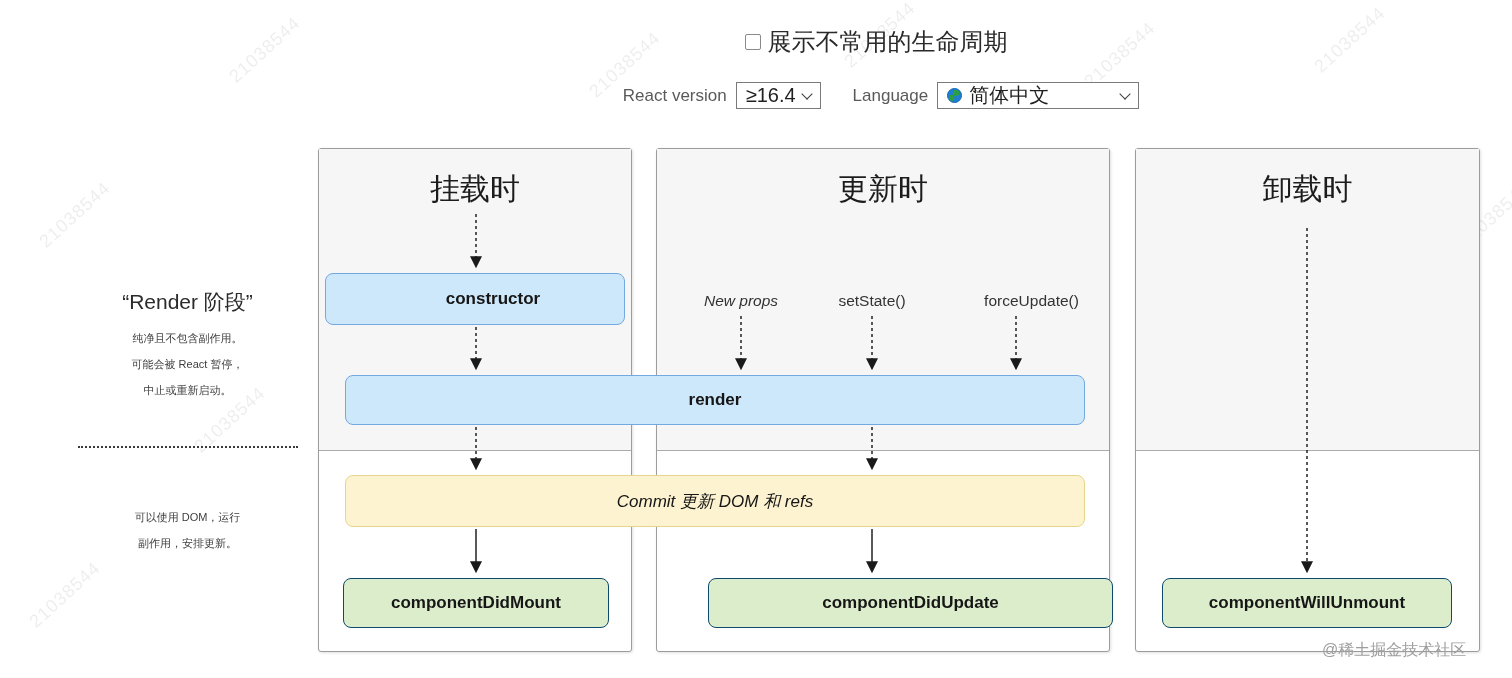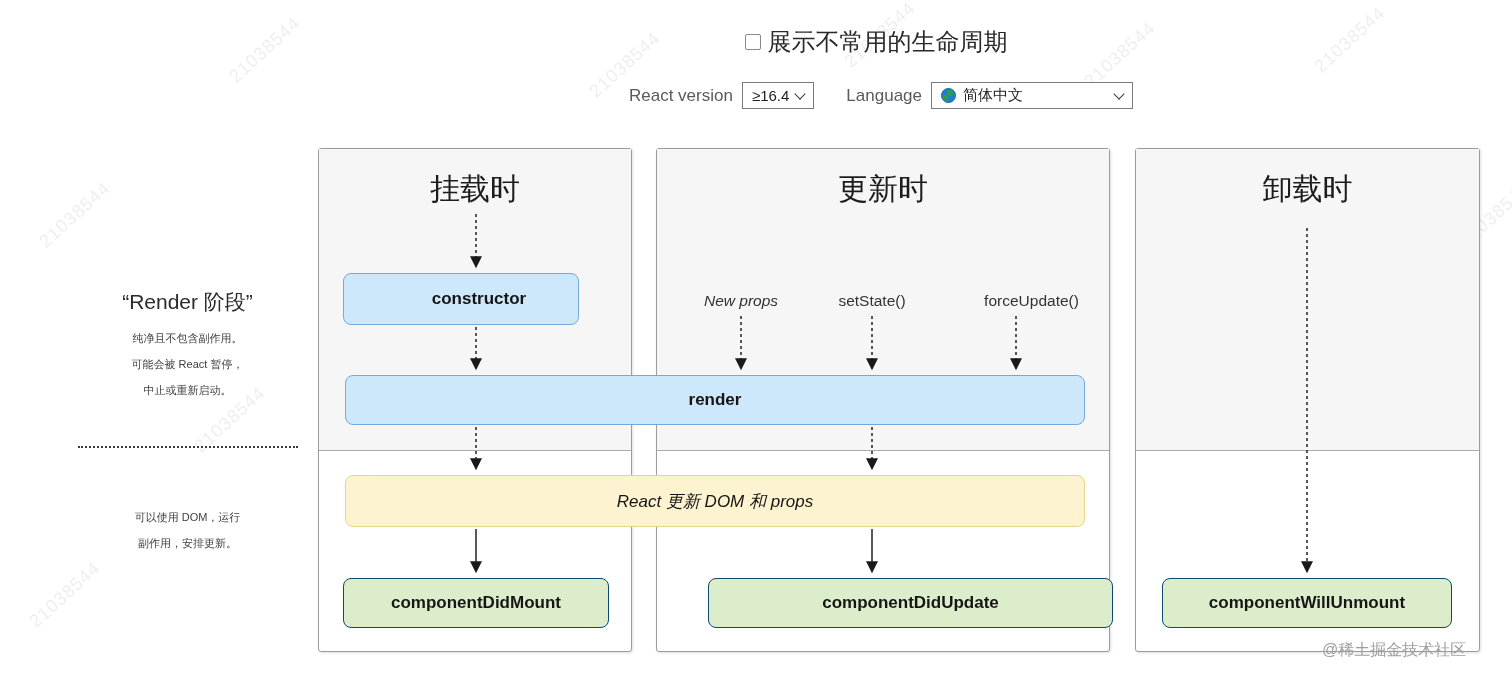--- a/index.html
+++ b/index.html
@@ -26,21 +26,21 @@
     margin-top:-4px;
   }
   .controls-row {
     position:absolute; left:260px; right:10px; top:82px; z-index:3;
     display:flex; justify-content:center; align-items:center; gap:9px;
     font-size:17px; color:#5a5a5a;
   }
   .sel {
     display:inline-flex; align-items:center; gap:7px; box-sizing:border-box;
     border:1px solid #7a7a7a; background:#fff; height:27px; padding:2px 9px;
-    font-size:15px; color:#1f1f1f; cursor:pointer;
+    font-size:20px; color:#1f1f1f; cursor:pointer;
   }
   .sel-lang { width:202px; }
   .sel-lang .chev { margin-left:auto; }
   .chev {
     width:7px; height:7px; border-right:1.7px solid #3c3c3c; border-bottom:1.7px solid #3c3c3c;
     transform:rotate(45deg); margin-top:-4px; flex:0 0 auto;
   }
   .globe {
     width:15px; height:15px; border-radius:50%; flex:0 0 auto;
     background:
@@ -79,21 +79,21 @@
 
   
   .lc-box {
     position:absolute; z-index:3; box-sizing:border-box; border-radius:8px;
     display:flex; align-items:center; justify-content:center;
     font-size:17px; color:#161616;
   }
   .lc-blue   { background:#cde7fb; border:1px solid #74a9e0; font-weight:bold; }
   .lc-yellow { background:#fdf3d1; border:1px solid #e8d58c; font-style:italic; }
   .lc-green  { background:#dcedcc; border:1px solid #0c4a6e; font-weight:bold; }
-  #box-constructor { left:343px;  top:273px; width:236px; height:52px;padding-left:36px; }
+  #box-constructor { left:325px;  top:273px; width:300px; height:52px;padding-left:36px; }
   #box-render      { left:345px;  top:375px; width:740px; height:50px; }
   #box-update-dom  { left:345px;  top:475px; width:740px; height:52px; }
   #box-cdm         { left:343px;  top:578px; width:266px; height:50px; }
   #box-cdu         { left:708px;  top:578px; width:405px; height:50px; }
   #box-cwu         { left:1162px; top:578px; width:290px; height:50px; }
 
   
   .trigger {
     position:absolute; top:292px; transform:translateX(-50%); z-index:3;
     font-size:15.5px; color:#333333; white-space:nowrap;
@@ -192,21 +192,21 @@
     <line x1="1016" y1="316" x2="1016" y2="368" stroke="#222" stroke-width="1.5" stroke-dasharray="3 3" marker-end="url(#ah)"></line>
 
     <line x1="872" y1="427" x2="872" y2="468" stroke="#222" stroke-width="1.5" stroke-dasharray="3 3" marker-end="url(#ah)"></line>
     <line x1="872" y1="529" x2="872" y2="571" stroke="#222" stroke-width="1.5" marker-end="url(#ah)"></line>
 
     <line x1="1307" y1="228" x2="1307" y2="571" stroke="#222" stroke-width="1.5" stroke-dasharray="3 3" marker-end="url(#ah)"></line>
   </svg>
 
   <div class="lc-box lc-blue" id="box-constructor">constructor</div>
   <div class="lc-box lc-blue" id="box-render">render</div>
-  <div class="lc-box lc-yellow" id="box-update-dom">React 更新 DOM 和 props</div>
+  <div class="lc-box lc-yellow" id="box-update-dom">Commit 更新 DOM 和 refs</div>
   <div class="lc-box lc-green" id="box-cdm">componentDidMount</div>
   <div class="lc-box lc-green" id="box-cdu">componentDidUpdate</div>
   <div class="lc-box lc-green" id="box-cwu">componentWillUnmount</div>
 
   <div class="trigger" id="trig-newprops">New props</div>
   <div class="trigger" id="trig-setstate">setState()</div>
   <div class="trigger" id="trig-forceupdate">forceUpdate()</div>
 
   <div class="credit">@稀土掘金技术社区</div>
 

